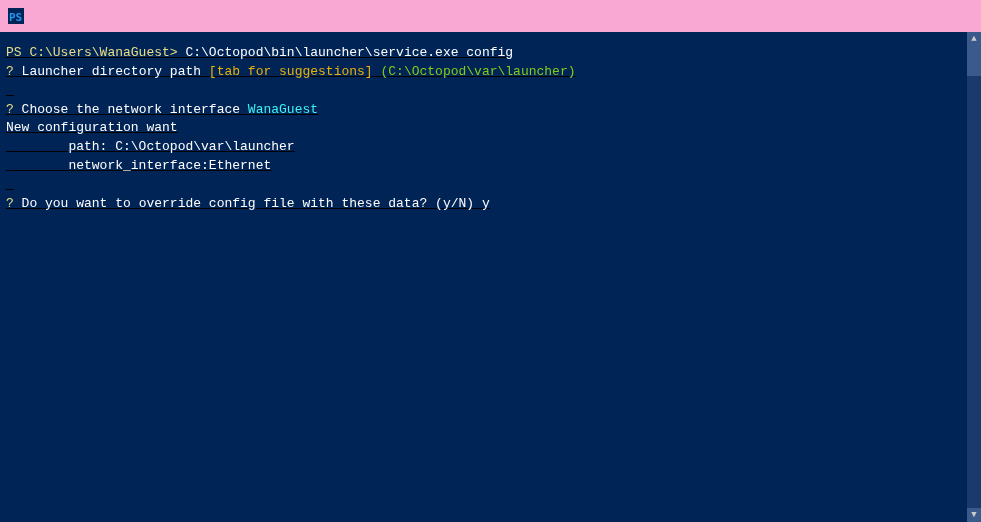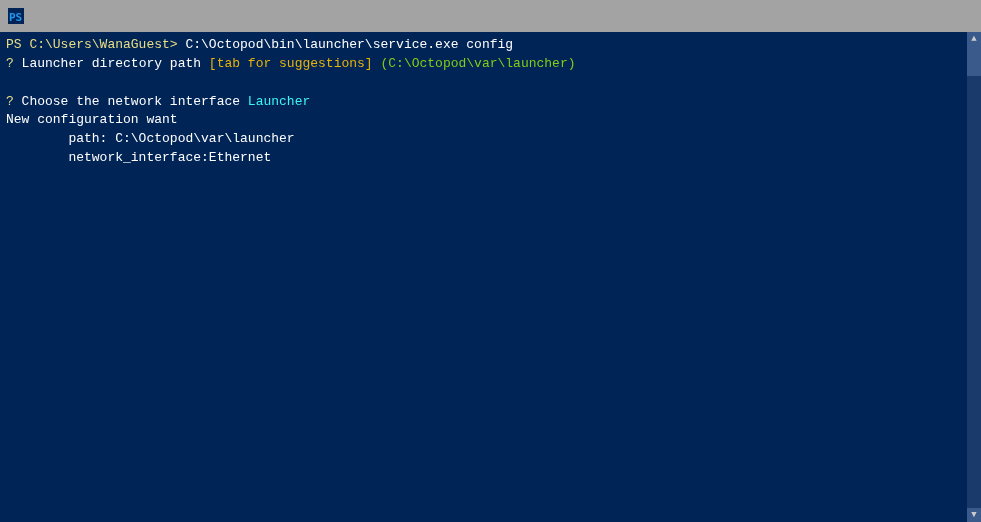--- a/index.html
+++ b/index.html
@@ -12,21 +12,21 @@
       background: #012456;
       overflow: hidden;
       display: flex;
       flex-direction: column;
     }
 
     
     .title-bar {
       display: flex;
       align-items: center;
-      background: #a3a3a3;
+      background: #f9a8d4;
       height: 32px;
       padding: 0 8px;
       flex-shrink: 0;
       user-select: none;
     }
 
     .title-bar-icon {
       width: 16px;
       height: 16px;
       margin-right: 6px;
@@ -73,24 +73,25 @@
     .terminal {
       flex: 1;
       background: #012456;
       display: flex;
       overflow: hidden;
       position: relative;
     }
 
     .terminal-content {
       flex: 1;
-      padding: 4px 6px;
+      padding: 12px 6px;
       overflow-y: auto;
       overflow-x: hidden;
       line-height: 1.4;
+      text-decoration: underline;
     }
 
     .scrollbar {
       width: 14px;
       background: #1a3a6b;
       flex-shrink: 0;
       position: relative;
       display: flex;
       flex-direction: column;
       align-items: center;
@@ -143,25 +144,26 @@
     <button class="title-bar-btn close"></button>
   </div>
 </div>
 
 <div class="terminal">
   <div class="terminal-content" id="terminal-content">
 
   <div style="white-space: pre; line-height: 1.45;"><span style="color: rgb(234, 223, 132);">PS C:\Users\WanaGuest&gt;</span><span style="color: rgb(255, 255, 255);"> C:\Octopod\bin\launcher\service.exe config</span></div>
       <div style="white-space: pre; line-height: 1.45;"><span style="color: rgb(234, 223, 132);">? </span><span style="color: rgb(255, 255, 255);">Launcher directory path </span><span style="color: #eab308;">[tab for suggestions]</span><span style="color: #84cc16;"> (C:\Octopod\var\launcher)</span></div>
       <div style="white-space: pre; line-height: 1.45;">&nbsp;</div>
-      <div style="white-space: pre; line-height: 1.45;"><span style="color: rgb(234, 223, 132);">? </span><span style="color: rgb(255, 255, 255);">Choose the network interface </span><span style="color: rgb(58, 245, 245);">Launcher</span></div>
+      <div style="white-space: pre; line-height: 1.45;"><span style="color: rgb(234, 223, 132);">? </span><span style="color: rgb(255, 255, 255);">Choose the network interface </span><span style="color: rgb(58, 245, 245);">WanaGuest</span></div>
       <div style="white-space: pre; line-height: 1.45;"><span style="color: rgb(255, 255, 255);">New configuration want</span></div>
       <div style="white-space: pre; line-height: 1.45;"><span style="color: rgb(255, 255, 255);">        path: C:\Octopod\var\launcher</span></div>
       <div style="white-space: pre; line-height: 1.45;"><span style="color: rgb(255, 255, 255);">        network_interface:Ethernet</span></div>
       <div style="white-space: pre; line-height: 1.45;">&nbsp;</div>
+      <div style="white-space: pre; line-height: 1.45;"><span style="color: rgb(234, 223, 132);">? </span><span style="color: rgb(255, 255, 255);">Do you want to override config file with these data? (y/N) </span><span style="color: rgb(255, 255, 255);">y</span></div>
     </div>
   <div class="scrollbar">
     <div class="scrollbar-arrow">▲</div>
     <div class="scrollbar-track">
       <div class="scrollbar-thumb"></div>
     </div>
     <div class="scrollbar-arrow">▼</div>
   </div>
 </div>
 

